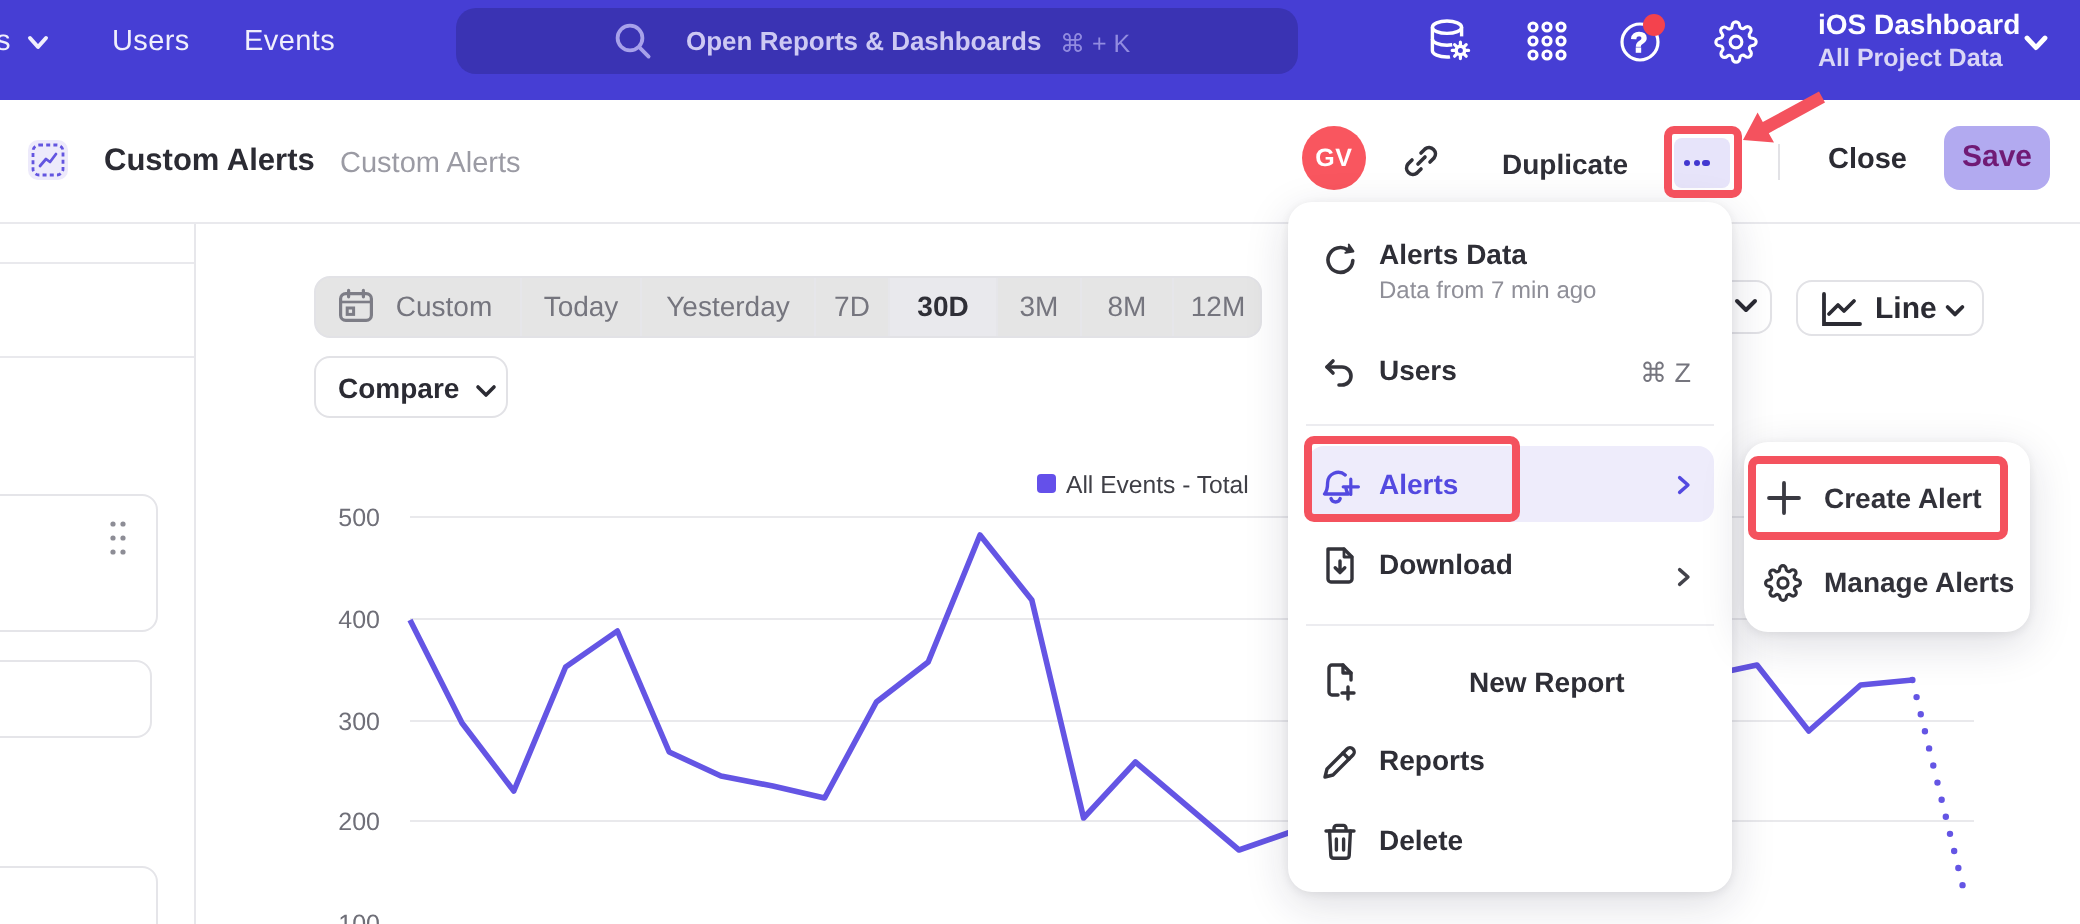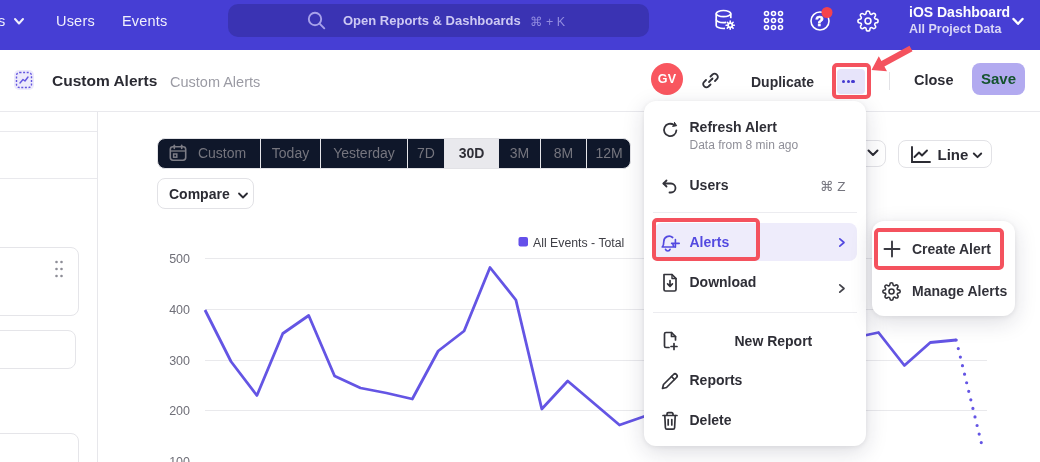--- a/index.html
+++ b/index.html
@@ -20,27 +20,27 @@
 #header { position:absolute; left:0; top:50px; width:1040px; height:62px; background:#fff; border-bottom:1px solid #e9e9ed; }
 #hicon { position:absolute; left:14px; top:70px; width:20px; height:20px; border-radius:5px; background:#edeafb; }
 #htitle { position:absolute; left:52px; top:72px; font-size:15.5px; font-weight:700; color:#2b2b33; }
 #hcrumb { position:absolute; left:170px; top:74px; font-size:14.5px; color:#9b9ba4; }
 #avatar { position:absolute; left:651px; top:63px; width:32px; height:32px; border-radius:50%; background:#f9565f; color:#fff; font-size:12.5px; font-weight:700; text-align:center; line-height:32px; letter-spacing:.3px; }
 #dup { position:absolute; left:751px; top:73.5px; font-size:14px; font-weight:600; color:#2f2f37; }
 #dotsbtn { position:absolute; left:837px; top:69px; width:28px; height:25px; border-radius:4px; background:#e7e4fa; }
 #dotsbtn span { position:absolute; top:10.7px; width:3.4px; height:3.4px; border-radius:50%; background:#4338d0; }
 #hdivider { position:absolute; left:889px; top:72px; width:1px; height:18px; background:#e2e2e6; }
 #closet { position:absolute; left:914px; top:72px; font-size:14.5px; font-weight:600; color:#2b2b33; }
-#savebtn { position:absolute; left:972px; top:63px; width:53px; height:32px; border-radius:8px; background:#b2aaf0; color:#14532d; font-size:15px; font-weight:600; text-align:center; line-height:32px; }
+#savebtn { position:absolute; left:972px; top:63px; width:53px; height:32px; border-radius:8px; background:#b2aaf0; color:#701a75; font-size:15px; font-weight:600; text-align:center; line-height:32px; }
 
 #sidebar { position:absolute; left:0; top:112px; width:98px; height:350px; background:#fff; border-right:1px solid #e7e7eb; }
 .sline { position:absolute; left:0; width:97px; height:1px; background:#e9e9ed; }
 .scard { position:absolute; left:-20px; border:1px solid #e5e5e9; border-radius:8px; background:#fff; }
 
-#segwrap { position:absolute; left:157px; top:138px; width:474px; height:31px; border:1px solid #e2e2e6; border-radius:8px; background:#0f172a; }
+#segwrap { position:absolute; left:157px; top:138px; width:474px; height:31px; border:1px solid #e2e2e6; border-radius:8px; background:#e5e5e5; }
 .seg { position:absolute; top:0; height:29px; line-height:29px; text-align:center; font-size:14px; color:#75757e; border-left:1px solid #e6e6ea; }
 .seg.first { border-left:none; }
 .seg.active { background:#e9e9ed; color:#2f2f37; font-weight:700; }
 #comparebtn { position:absolute; left:157px; top:178px; width:97px; height:31px; border:1px solid #e2e2e6; border-radius:8px; background:#fff; }
 #comparebtn .t { position:absolute; left:11px; top:7px; font-size:14px; font-weight:700; color:#2b2b33; }
 #hiddenbtn { position:absolute; left:810px; top:140px; width:75.5px; height:27px; border:1px solid #e2e2e6; border-radius:8px; background:#fff; }
 #linebtn { position:absolute; left:897.5px; top:140px; width:94px; height:27.5px; border:1px solid #e2e2e6; border-radius:8px; background:#fff; }
 #linebtn .t { position:absolute; left:39px; top:4.5px; font-size:15px; font-weight:700; color:#2b2b33; }
 
 #menu { position:absolute; left:644px; top:101px; width:222px; height:345px; background:#fff; border-radius:12px; box-shadow:0 6px 22px rgba(25,25,60,.15), 0 1px 5px rgba(0,0,0,.07); }
@@ -222,22 +222,22 @@
     <svg class="abs" style="left:16px;top:7px;" width="22" height="20" viewBox="0 0 22 20" fill="none" stroke="#5349e0" stroke-width="1.7" stroke-linecap="round" stroke-linejoin="round">
       <path d="M12.6 2.5 A5.3 5.3 0 0 0 3.8 6.4 C3.8 9.1 3.2 10.9 2.3 12 L14.2 12 C13.6 11.3 13.2 10.4 13 9.3"></path>
       <path d="M5.5 14.3 a2.4 2.4 0 0 0 4.6 0"></path>
       <path d="M15.4 4.6 L15.4 12.2 M11.6 8.4 L19.2 8.4" stroke-width="1.6"></path>
     </svg>
     <svg class="abs" style="left:194px;top:9px;" width="8" height="11" viewBox="0 0 8 11">
           <path d="M1.8 1.8 L6 5.5 L1.8 9.2" fill="none" stroke="#5349e0" stroke-width="1.7" stroke-linecap="round" stroke-linejoin="round"></path>
         </svg>
   </div>
   <div class="mi" style="top:18px;">
-        <span class="label" style="top:0px;">Refresh Alert</span>
-        <span class="sub" style="top:19px;">Data from 8 min ago</span>
+        <span class="label" style="top:0px;">Alerts Data</span>
+        <span class="sub" style="top:19px;">Data from 7 min ago</span>
     <svg class="abs" style="left:17px;top:2px;" width="18" height="18" viewBox="0 0 18 18" fill="none" stroke="#33333a" stroke-width="1.8" stroke-linecap="round">
       <path d="M12.9 4.0 A6.2 6.2 0 1 0 15.4 9.3"></path>
       <path d="M13.4 1.3 L15.7 4.7 L11.7 5.4" fill="#33333a" stroke="#33333a" stroke-width="1" stroke-linejoin="round"></path>
     </svg>
   </div>
   <div class="mi" style="top:76px;">
         <span class="label" style="top:0px;">Users</span>
         <span class="abs" style="left:176px; top:1px; font-size:13.5px; color:#75757e;">⌘ Z</span>
     <svg class="abs" style="left:17px;top:1px;" width="18" height="18" viewBox="0 0 18 18" fill="none" stroke="#33333a" stroke-width="1.8" stroke-linecap="round" stroke-linejoin="round">
       <path d="M5.5 2.5 L2.5 5.5 L5.5 8.5"></path>

